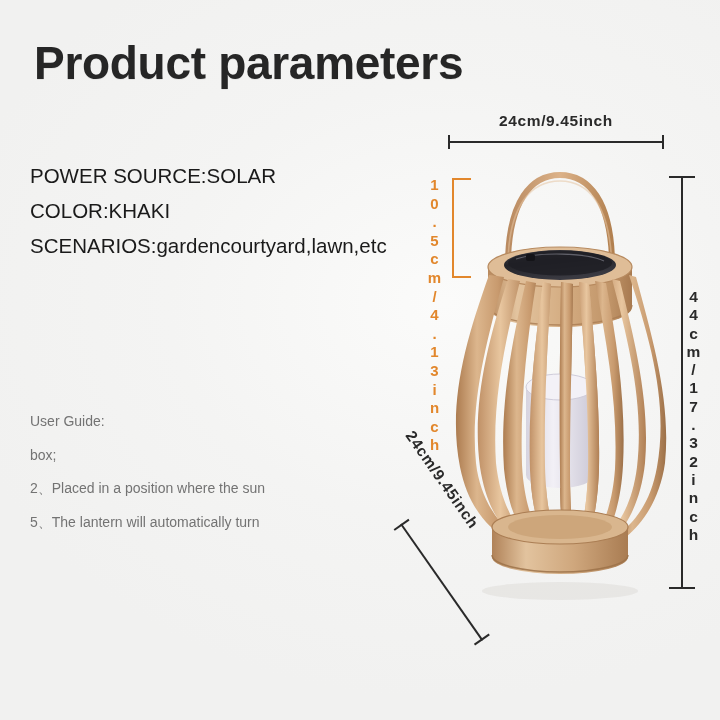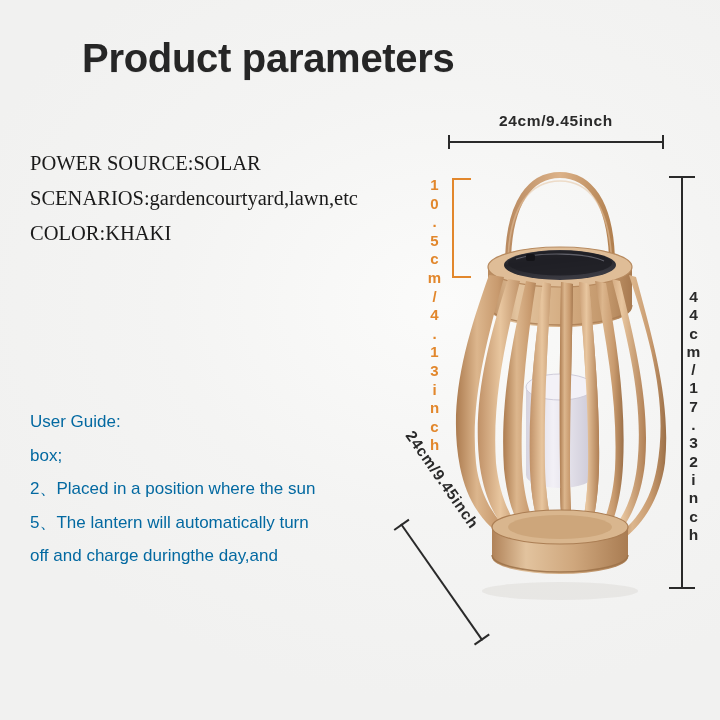--- a/index.html
+++ b/index.html
@@ -25,53 +25,51 @@
     background:
       radial-gradient(ellipse 70% 55% at 62% 42%, #fbfbfa 0%, #f4f4f3 55%, #f1f1f0 100%);
     z-index: 0;
   }
   .layer { position: absolute; z-index: 2; }
 
   
   #title {
     left: 34px;
     top: 36px;
-    font-size: 40px;
+    font-size: 46px;
     font-weight: bold;
     letter-spacing: -0.3px;
     color: #262626;
     text-shadow: 0 1px 0 rgba(0,0,0,0.06);
     white-space: nowrap;
-    margin-left: 48px;
   }
 
   
   #specs {
     left: 30px;
-    top: 146px;
+    top: 158px;
     width: 390px;
-    font-family: Liberation Serif, serif;
   }
   #specs .spec-line {
     font-size: 20.5px;
     line-height: 35px;
     color: #1a1a1a;
     white-space: nowrap;
   }
 
   
   #guide {
     left: 30px;
     top: 405px;
     width: 350px;
   }
   #guide .guide-line {
-    font-size: 17px;
+    font-size: 14px;
     line-height: 33.5px;
-    color: #0369a1;
+    color: #737373;
   }
 
   
   .dim-text {
     font-size: 15.5px;
     font-weight: bold;
     color: #2a2a2a;
     letter-spacing: 0.6px;
     white-space: nowrap;
   }
@@ -290,30 +288,29 @@
         <ellipse cx="130" cy="372" rx="52" ry="12" fill="#c9a277" opacity="0.8"></ellipse>
         <path d="M62 400 A68 17 0 0 0 198 400" fill="none" stroke="#9c7249" stroke-width="1.5" opacity="0.85"></path>
       </g>
     </svg>
   </div>
 
   <div id="title" class="layer">Product parameters</div>
 
   <div id="specs" class="layer">
     <div class="spec-line">POWER SOURCE:SOLAR</div>
+    <div class="spec-line">COLOR:KHAKI</div>
     <div class="spec-line">SCENARIOS:gardencourtyard,lawn,etc</div>
-    <div class="spec-line">COLOR:KHAKI</div>
   </div>
 
   <div id="guide" class="layer">
     <div class="guide-line">User Guide:</div>
     <div class="guide-line">box;</div>
     <div class="guide-line">2、Placed in a position where the sun</div>
     <div class="guide-line">5、The lantern will automatically turn</div>
-    <div class="guide-line">off and charge duringthe day,and</div>
   </div>
 
   <div id="dim-top-wrap" class="layer">
     <div id="dim-top-label" class="dim-text">24cm/9.45inch</div>
     <div id="dim-top-rule"></div>
   </div>
 
   <div id="dim-orange-bracket" class="layer"></div>
   <div id="dim-orange-label" class="layer">10.5cm/4.13inch</div>
 

